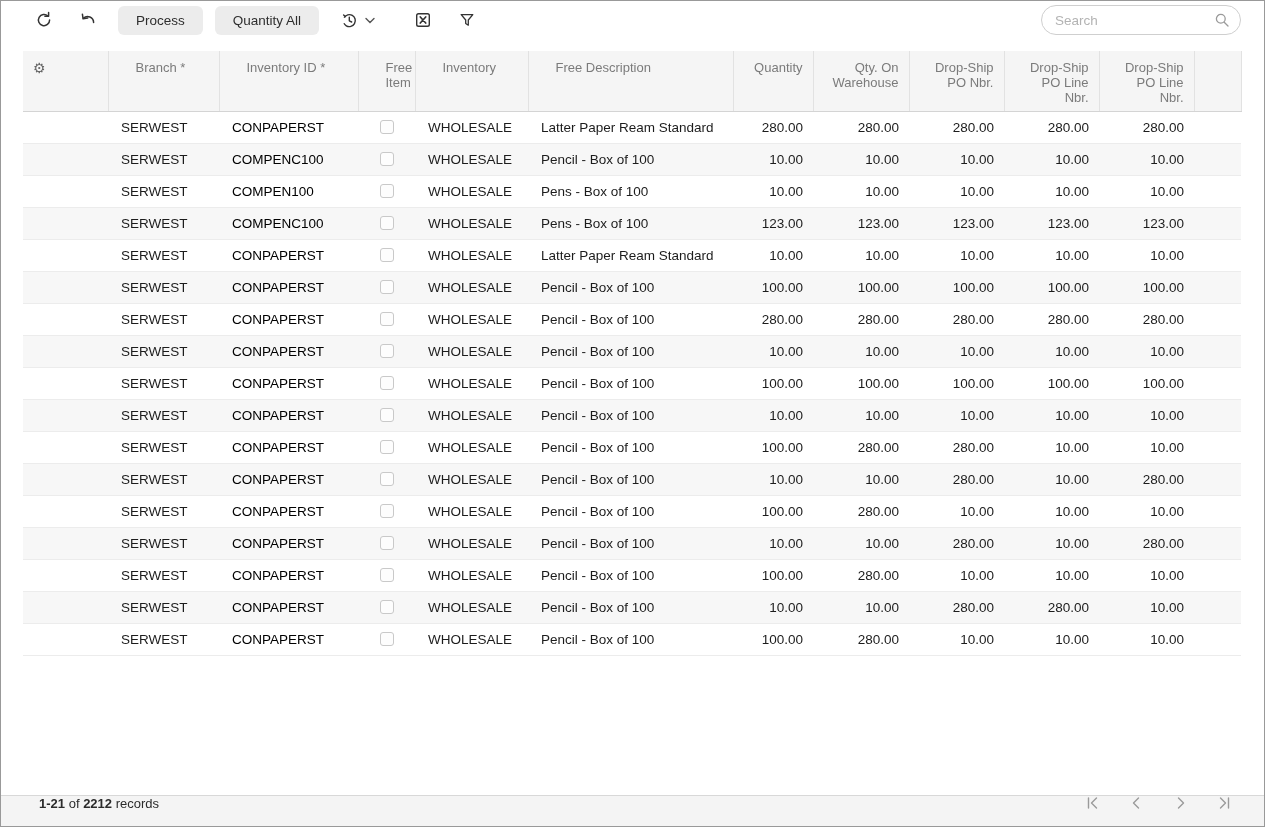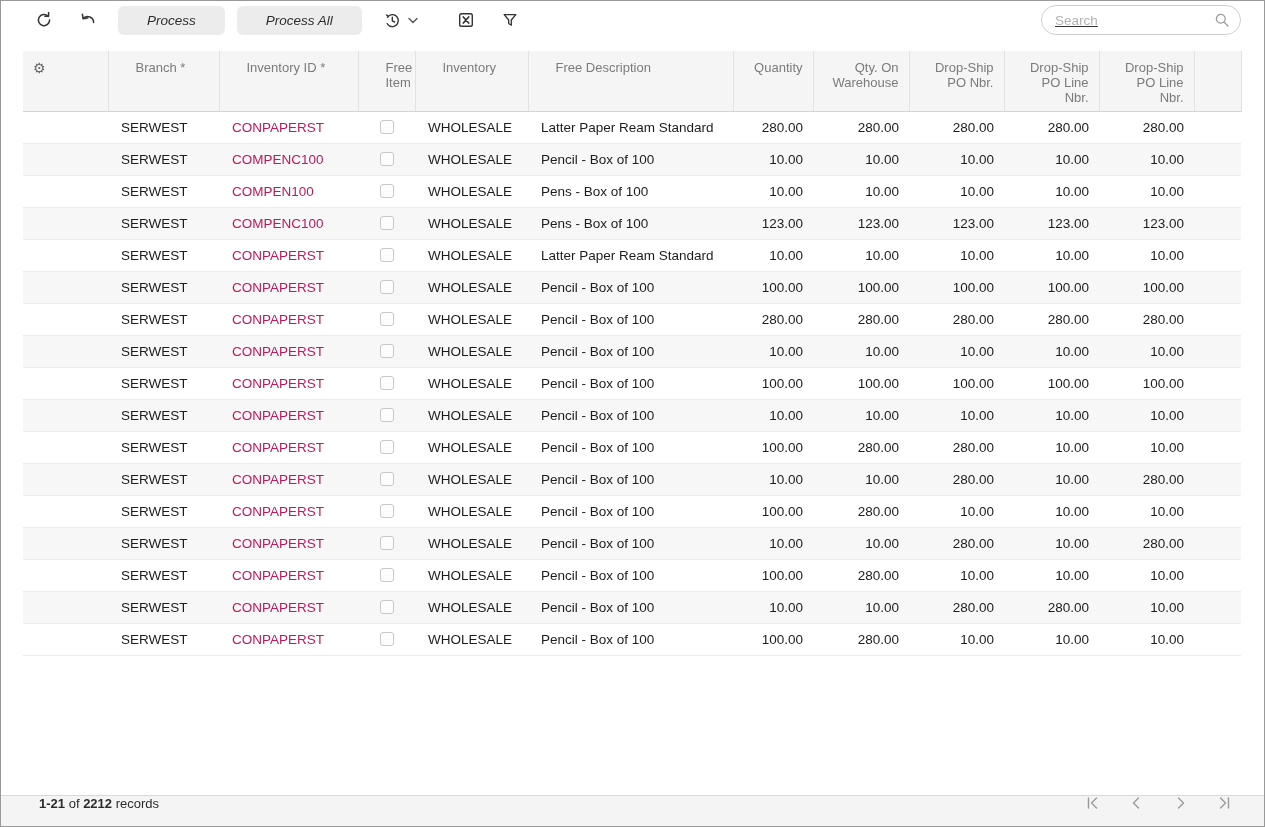--- a/index.html
+++ b/index.html
@@ -18,35 +18,35 @@
   .titlebar { position: relative; height: 40px; padding: 10px 22px 0 22px; }
   .page-title { font-size: 17px; color: #2d2d2d; font-weight: 400; }
   .title-actions { position: absolute; top: 11px; right: 20px; display: flex; align-items: center; gap: 8px; }
   .gear-glyph { font-size: 16px; color: #4c4c4c; line-height: 1; cursor: pointer; }
 
   
   .toolbar { display: flex; align-items: center; height: 34px; padding: 0 23px 0 22px; margin-top: 2px; }
   .tb-icon { display: inline-flex; align-items: center; justify-content: center; width: 20px; height: 20px; cursor: pointer; }
   .tb-icon svg { display: block; }
   .tb-btn {
-    height: 29px; padding: 0 29px; margin: 0 6px;
+    height: 29px; padding: 0 18px; margin: 0 6px;
     background: #ececec; border: none; border-radius: 6px;
-    font-family: inherit; font-size: 13.5px; color: #2e2e2e; cursor: pointer; font-style: italic;
+    font-family: inherit; font-size: 13.5px; color: #2e2e2e; cursor: pointer;
   }
   .sp { width: 24px; }
   .sp-sm { width: 14px; }
   .chev { display: inline-flex; margin-left: 6px; cursor: pointer; }
 
   .search-wrap { margin-left: auto; position: relative; }
   .search-input {
     width: 200px; height: 30px;
     border: 1px solid #cfcfcf; border-radius: 15px;
     padding: 0 32px 0 13px;
     font-family: inherit; font-size: 13.5px; color: #333;
-    outline: none; background: #fff; text-decoration: underline;
+    outline: none; background: #fff;
   }
   .search-input::placeholder { color: #b3b3b3; }
   .search-icon { position: absolute; right: 11px; top: 7px; pointer-events: none; }
 
   
   .grid-area { margin: 14px 0 0 22px; }
   table.grid { border-collapse: collapse; table-layout: fixed; width: 1218px; }
   thead th {
     height: 60px; vertical-align: top; padding-top: 9px;
     background: #f5f5f5;
@@ -64,21 +64,21 @@
   tbody td {
     height: 31px; line-height: 31px;
     border-bottom: 1px solid #ececec;
     font-size: 13.5px; color: #1c1c1c;
     white-space: nowrap; overflow: hidden;
   }
   tbody tr:nth-child(even) td { background: #f7f7f7; }
   td.txt { padding-left: 13px; padding-right: 6px; }
   td.num { text-align: right; padding-right: 10px; }
   td.ctr { text-align: center; }
-  td a.inv-link { color: #be185d; text-decoration: none; cursor: pointer; }
+  td a.inv-link { color: #000000; text-decoration: none; cursor: pointer; }
 
   .checkbox {
     display: inline-block; width: 14px; height: 14px;
     border: 1px solid #c9c9c9; border-radius: 3px;
     background: #fdfdfd; vertical-align: middle; margin-top: -2px; cursor: pointer;
   }
 
   
   .footer {
     position: absolute; left: 0; right: 0; bottom: 0; height: 31px;
@@ -107,21 +107,21 @@
     </span>
     <span class="sp"></span>
     <span class="tb-icon">
       <svg width="18" height="18" viewBox="0 0 18 18">
         <path d="M4.4 7.2a6 6 0 0 1 10.2 4.2" fill="none" stroke="#333" stroke-width="1.5" stroke-linecap="round"></path>
         <polyline points="3.4,3.2 4.1,7.8 8.7,7.1" fill="none" stroke="#333" stroke-width="1.5" stroke-linejoin="round" stroke-linecap="round"></polyline>
       </svg>
     </span>
     <span class="sp-sm"></span>
     <button class="tb-btn">Process</button>
-    <button class="tb-btn">Process All</button>
+    <button class="tb-btn">Quantity All</button>
     <span class="sp-sm"></span>
     <span class="tb-icon">
       <svg width="18" height="18" viewBox="0 0 18 18">
         <circle cx="9.3" cy="9.6" r="6" fill="none" stroke="#333" stroke-width="1.4" stroke-dasharray="31 7" transform="rotate(-150 9.3 9.6)"></circle>
         <path d="M9.3 6.2v3.6l2.4 1.2" fill="none" stroke="#333" stroke-width="1.4" stroke-linecap="round" stroke-linejoin="round"></path>
         <path d="M3.6 3.9l1.8 1.6" stroke="#333" stroke-width="1.4" stroke-linecap="round"></path>
       </svg>
     </span>
     <span class="chev">
       <svg width="10" height="7" viewBox="0 0 10 7">

